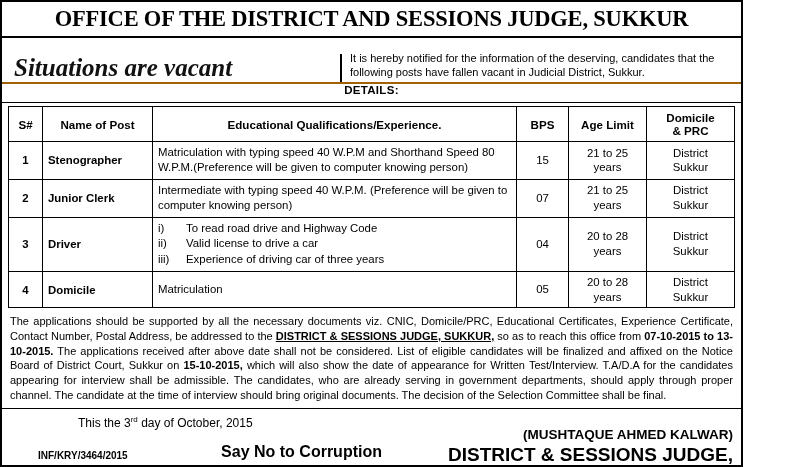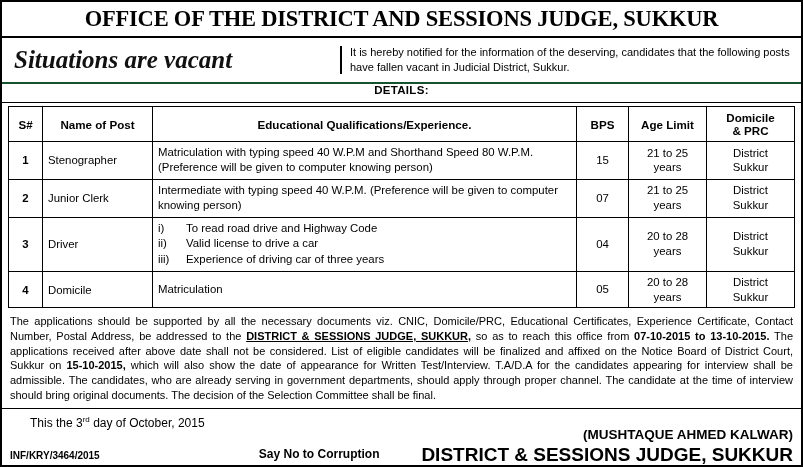--- a/index.html
+++ b/index.html
@@ -6,21 +6,21 @@
     margin: 0;
     padding: 0;
     background: #ffffff;
   }
   body {
     font-family: "Liberation Sans", sans-serif;
     color: #000;
   }
   .page {
     position: relative;
-    width: 803px;
+    width: 743px;
     height: 467px;
     box-sizing: border-box;
     background: #fff;
     border: 2px solid #000;
     overflow: hidden;
   }
   .header-bar {
     height: 34px;
     border-bottom: 2px solid #000;
     display: flex;
@@ -29,22 +29,22 @@
   }
   .header-title {
     font-family: "Liberation Serif", serif;
     font-weight: bold;
     font-size: 22.5px;
     letter-spacing: -0.2px;
     white-space: nowrap;
   }
   .sub-row {
     display: flex;
-    align-items: center;
-    border-bottom: 2px solid #14532d;
+    align-items: flex-end;
+    border-bottom: 2px solid #a16207;
     height: 44px;
   }
   .vacant-cell {
     width: 340px;
     border-right: 2px solid #000;
     display: flex;
     align-items: center;
     padding-left: 12px;
     box-sizing: border-box;
   }
@@ -101,21 +101,21 @@
     font-size: 11.6px;
     height: 28px;
   }
   col.c-sn { width: 34px; }
   col.c-post { width: 110px; }
   col.c-qual { width: auto; }
   col.c-bps { width: 52px; }
   col.c-age { width: 78px; }
   col.c-dom { width: 88px; }
   td.sn { text-align: center; font-weight: bold; font-size: 11.5px; }
-  td.post { font-weight: normal; font-size: 12.2px; }
+  td.post { font-weight: bold; font-size: 12.2px; }
   td.qual { font-size: 11.4px; line-height: 1.35; margin-top: 6px; }
   td.bps, td.age, td.dom { text-align: center; font-size: 11.3px; line-height: 1.3; }
   .rowlist { margin: 0; padding: 0; list-style: none; }
   .rowlist li {
     display: flex;
     gap: 6px;
     line-height: 1.38;
   }
   .rowlist .rn { width: 22px; flex: 0 0 22px; }
   .body-text {
@@ -129,22 +129,23 @@
   .footer {
     position: absolute;
     left: 0; right: 0; bottom: 0;
     height: 56px;
     border-top: 1px solid #000;
     display: flex;
   }
   .footer-left {
     width: 50%;
     box-sizing: border-box;
-    padding: 4px 0;
+    padding: 4px 20px;
     position: relative;
+    margin-left: 28px;
   }
   .footer-right {
     width: 50%;
     box-sizing: border-box;
     padding: 4px 8px;
     text-align: right;
   }
   .date-line {
     font-size: 12px;
     padding-left: 28px;
@@ -153,23 +154,23 @@
   .date-line sup { font-size: 8px; }
   .inf {
     position: absolute;
     left: 8px;
     bottom: 4px;
     font-size: 10px;
     font-weight: bold;
   }
   .slogan {
     position: absolute;
-    right: 22px;
+    right: 4px;
     bottom: 4px;
-    font-size: 12px;
+    font-size: 16px;
     font-weight: bold;
   }
   .sig-name {
     font-weight: bold;
     font-size: 13.5px;
     padding-top: 14px;
   }
   .sig-title {
     font-weight: bold;
     font-size: 19px;

